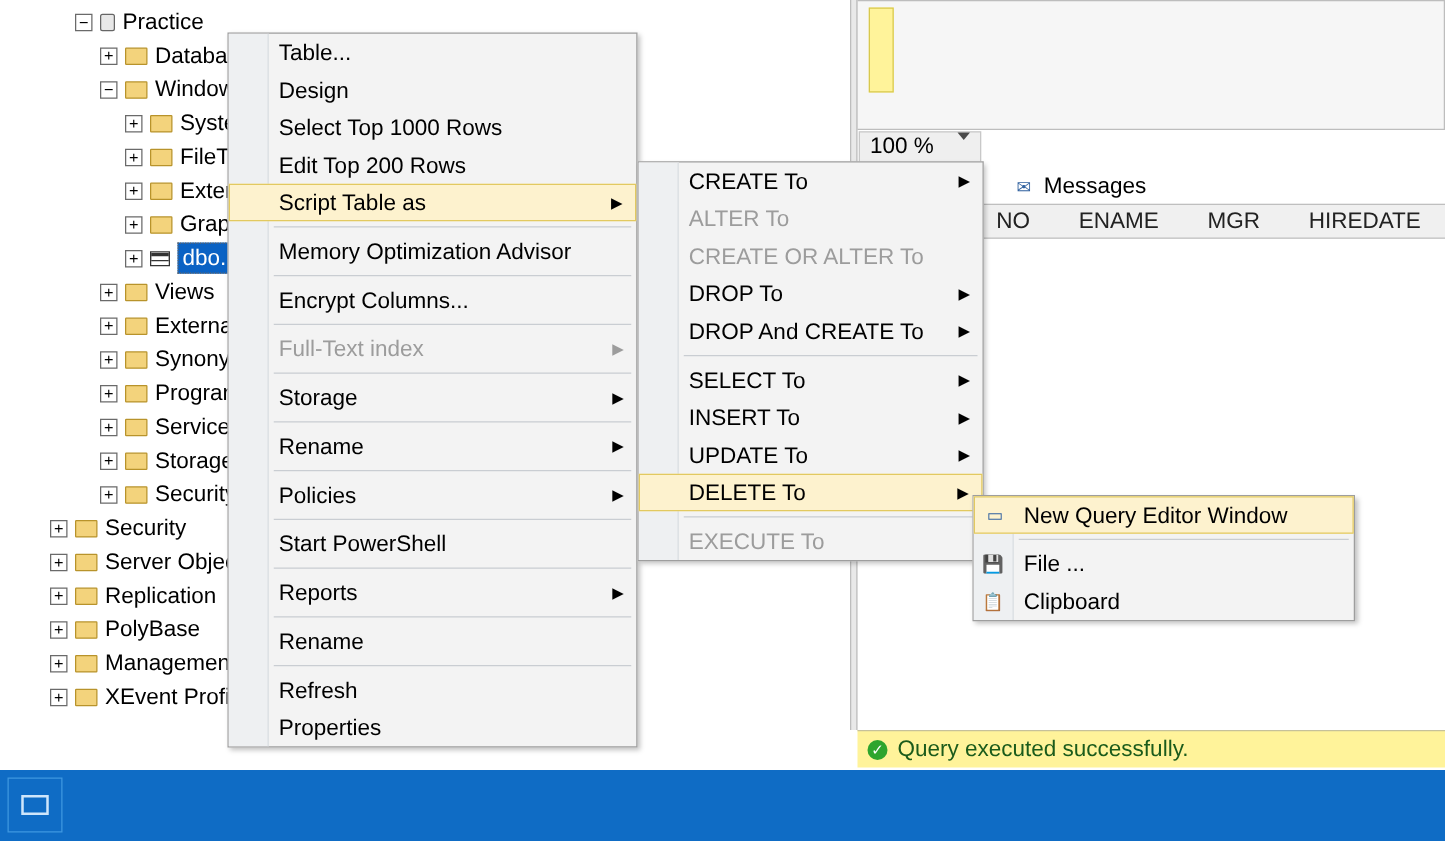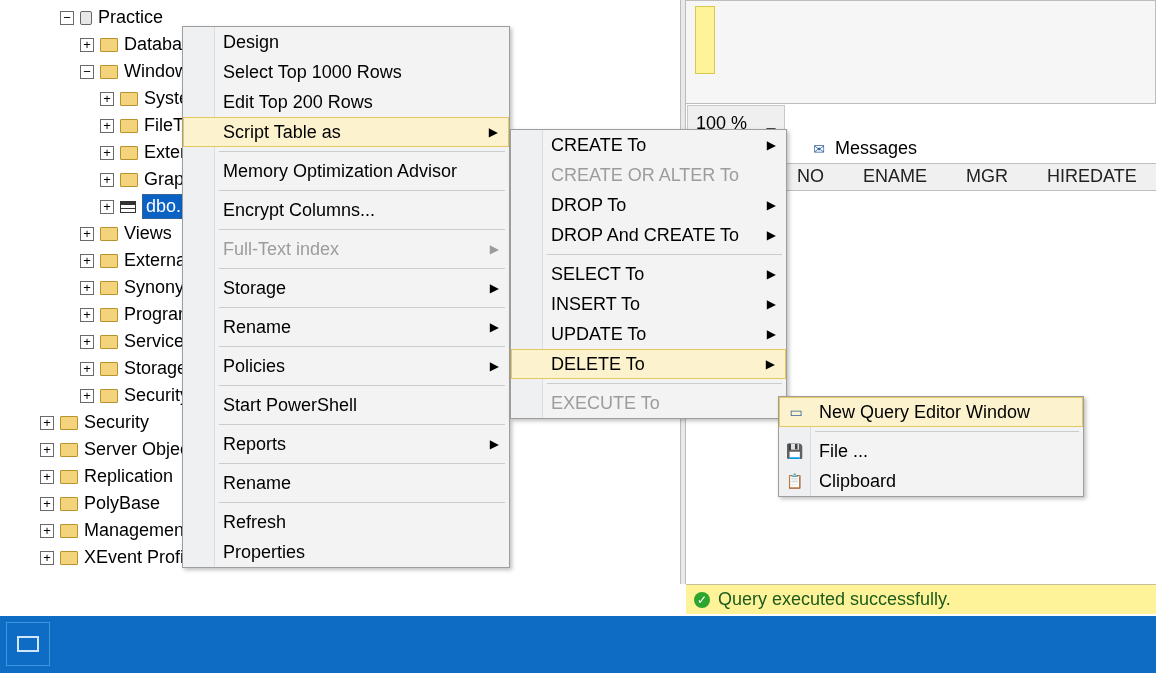--- a/index.html
+++ b/index.html
@@ -23,21 +23,21 @@
   .mi.hover { background:#fdf2ce; border:1px solid #e2c960; padding-left:39px; padding-right:23px; height:30px;}
   .mi.dis   { color:#9c9c9c; }
   .mi .arw  { position:absolute; right:10px; font-size:12px; }
   .sep { height:1px; background:#c9cdd2; margin:4px 4px 4px 36px; }
 
   #menu1 { left:182px; top:26px;  width:328px; }
   #menu2 { left:510px; top:129px; width:277px; }
   #menu3 { left:778px; top:396px; width:306px; }
 
   
-  .zoom  { position:absolute; left:687px; top:105px; height:30px; display:flex; align-items:flex-end; gap:10px; border:1px solid #c8c8c8; padding:0 8px; background:#efefef;}
+  .zoom  { position:absolute; left:687px; top:105px; height:30px; display:flex; align-items:flex-start; gap:10px; border:1px solid #c8c8c8; padding:0 8px; background:#efefef;}
   .zoom .num{ min-width:60px;}
   .zoom .dd { width:0;height:0;border-left:5px solid transparent;border-right:5px solid transparent;border-top:6px solid #4a4a4a;}
   .tabs  { position:absolute; left:685px; top:136px; display:flex; align-items:center; gap:18px;}
   .tabs .tab { display:flex; align-items:center; gap:6px; padding:2px 6px;}
   .cols  { position:absolute; left:778px; top:166px; display:flex; gap:20px; color:#222;}
   .cols span{ min-width:0;padding-left:19px;}
   .colsbar{ position:absolute; left:685px; top:163px; right:0; height:28px; background:#f0f0f0; border-top:1px solid #bfbfbf; border-bottom:1px solid #bfbfbf;}
   .topstrip{ position:absolute; left:685px; top:0; right:0; height:104px; border:1px solid #bdbdbd; background:#f6f6f6;}
   .ruler{ position:absolute; left:695px; top:6px; width:20px; height:68px; background:#fff39a; border:1px solid #d7c84e;}
 
@@ -265,20 +265,23 @@
   <span>ENAME</span>
   <span>MGR</span>
   <span>HIREDATE</span>
   <span>SAL</span>
   <span>DEPTN</span>
 </div>
 
 <div id="menu1" class="menu">
   <div class="gutter"></div>
   <div class="mi">
+      <span>Table...</span>
+    </div>
+  <div class="mi">
       <span>Design</span>
     </div>
   <div class="mi">
       <span>Select Top 1000 Rows</span>
     </div>
   <div class="mi">
       <span>Edit Top 200 Rows</span>
     </div>
   <div class="mi hover">
       <span>Script Table as</span>
@@ -332,20 +335,23 @@
   <div class="mi">
       <span>Properties</span>
     </div>
 </div>
 
 <div id="menu2" class="menu">
   <div class="gutter"></div>
   <div class="mi">
       <span>CREATE To</span>
       <span class="arw">▶</span>
+    </div>
+  <div class="mi dis">
+      <span>ALTER To</span>
     </div>
   <div class="mi dis">
       <span>CREATE OR ALTER To</span>
     </div>
   <div class="mi">
       <span>DROP To</span>
       <span class="arw">▶</span>
     </div>
   <div class="mi">
       <span>DROP And CREATE To</span>

